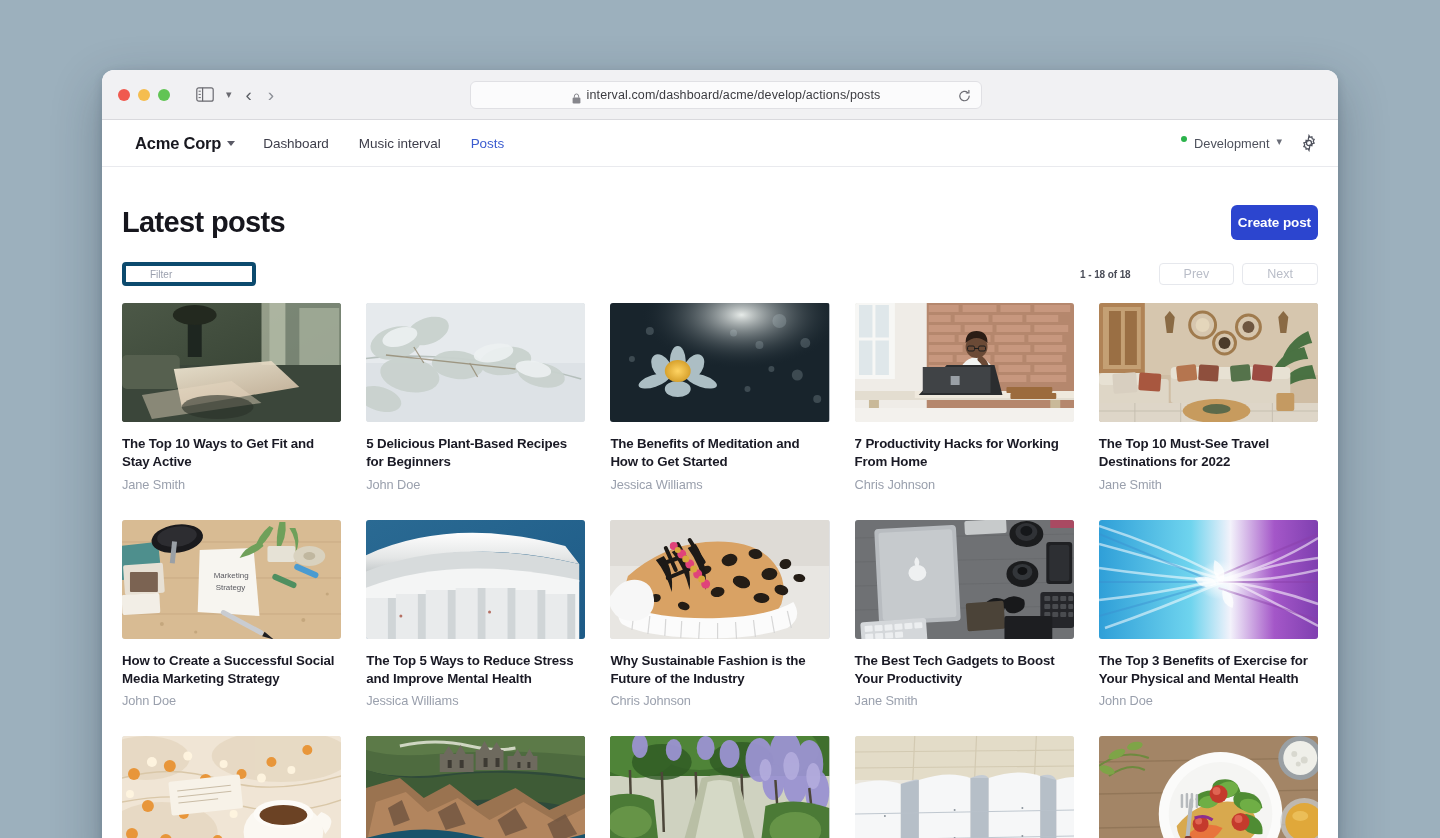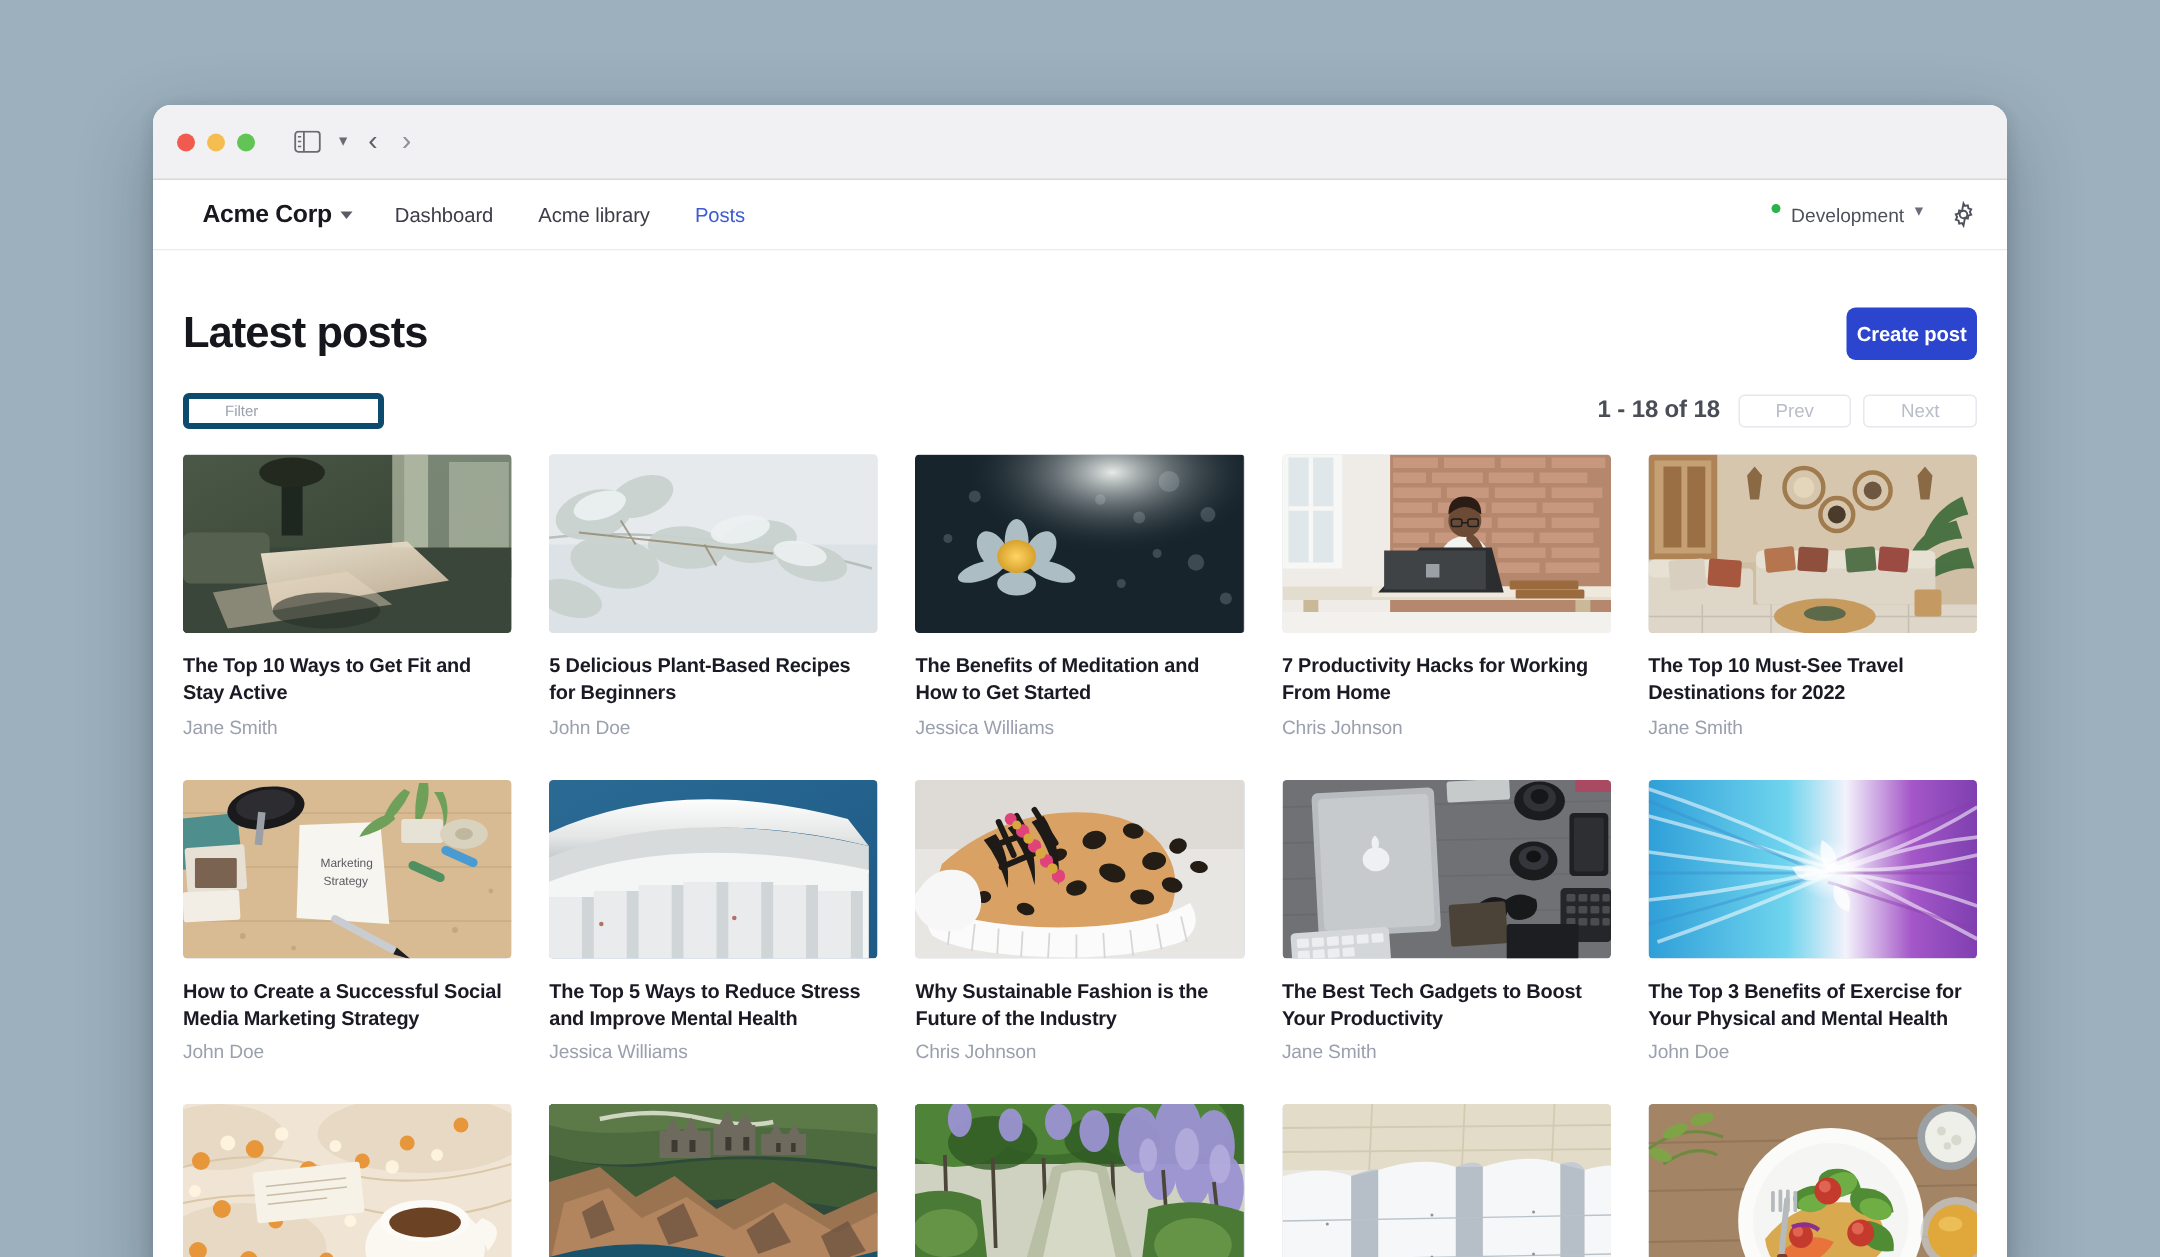--- a/index.html
+++ b/index.html
@@ -207,24 +207,24 @@
   }
   .filter-input::placeholder { color: #9ba0ae; }
 
   .pagination {
     margin-left: auto;
     display: flex;
     align-items: center;
     gap: 8px;
   }
   .page-count {
-    font-size: 16px;
+    font-size: 10px;
     color: #4a4d58;
     font-weight: 600;
-    margin-right: 4px;
+    margin-right: 20px;
     letter-spacing: -0.1px;
   }
   .page-btn {
     font-size: 12.5px;
     color: #b9bdc8;
     border: 1px solid #e6e8ed;
     border-radius: 4px;
     background: #fff;
     padding: 3px 24px;
     font-family: "Liberation Sans", sans-serif;
@@ -287,31 +287,46 @@
         </svg>
       </span>
       <span class="chev-small">▾</span>
     </div>
 
     <div class="nav-arrows">
       <span class="nav-arrow">‹</span>
       <span class="nav-arrow disabled">›</span>
     </div>
 
+    <div class="url-bar">
+      <span class="url-lock">
+        <svg viewBox="0 0 9 11" fill="none" stroke="#86868c" stroke-width="1">
+          <rect x="0.6" y="4.6" width="7.8" height="5.8" rx="1.2" fill="#86868c" stroke="none"></rect>
+          <path d="M2.4 4.6V3.1a2.1 2.1 0 0 1 4.2 0v1.5"></path>
+        </svg>
+      </span>
+      <span class="url-text">interval.com/dashboard/acme/develop/actions/posts</span>
+      <span class="url-reload">
+        <svg viewBox="0 0 13 13" fill="none" stroke="#6d6d74" stroke-width="1.2" stroke-linecap="round">
+          <path d="M11.2 6.5a4.7 4.7 0 1 1-1.5-3.4"></path>
+          <path d="M10.9 0.9v2.6H8.3"></path>
+        </svg>
+      </span>
+    </div>
   </div>
 
   <div class="app-nav">
     <div class="org-switcher">
       <span class="org-name">Acme Corp</span>
       <span class="caret-down"></span>
     </div>
 
     <div class="nav-links">
       <a class="nav-link" href="#">Dashboard</a>
-      <a class="nav-link" href="#">Acme library</a>
+      <a class="nav-link" href="#">Music interval</a>
       <a class="nav-link active" href="#">Posts</a>
     </div>
 
     <div class="nav-right">
       <div class="env-pill">
         <span class="env-dot"></span>
         <span>Development</span>
         <span class="env-chev">▾</span>
       </div>
       <span class="gear-icon">

